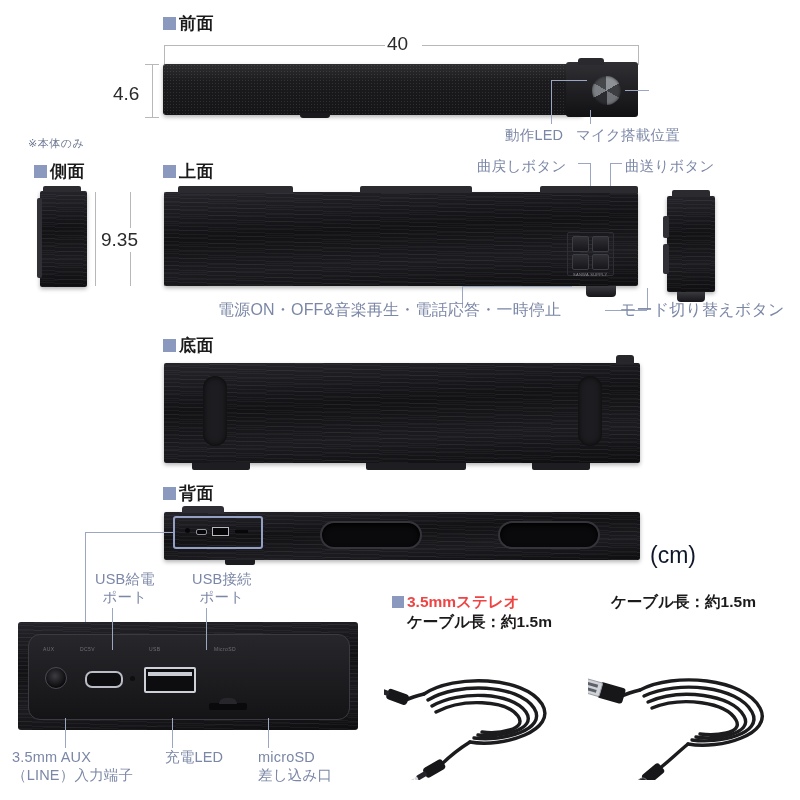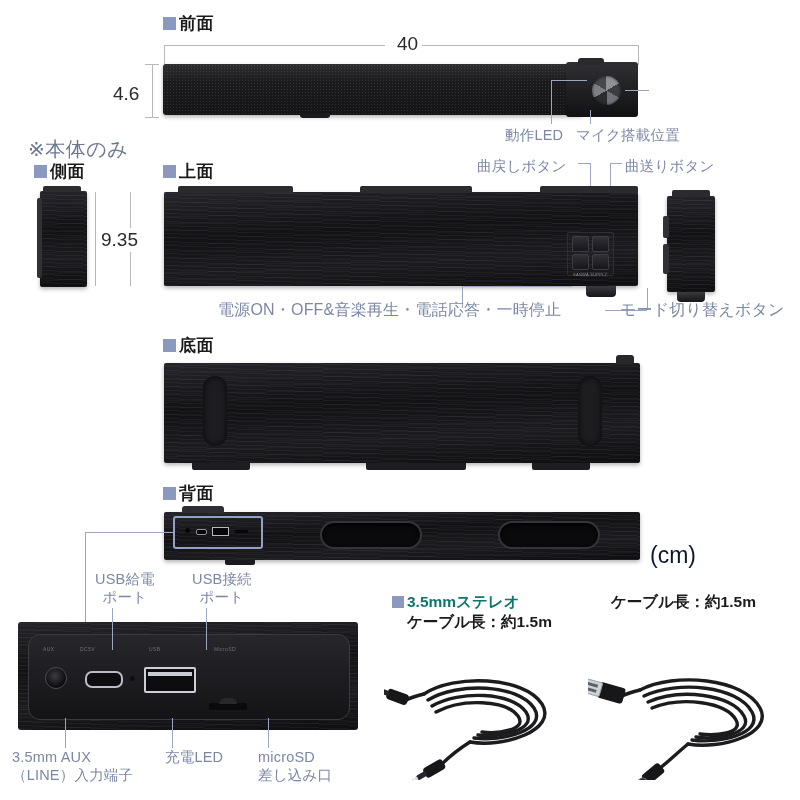--- a/index.html
+++ b/index.html
@@ -31,21 +31,21 @@
   .dimline.v{width:1px;}
 
   
   .badge{
     position:absolute;left:18px;top:12px;width:118px;height:118px;border-radius:50%;
     background:#e8ebf1;display:flex;flex-direction:column;align-items:center;justify-content:center;
   }
   .badge .l1{font-size:22px;color:#5d6988;letter-spacing:1px;line-height:1.1;}
   .badge .l2{font-size:22px;color:#3f4a66;letter-spacing:0px;line-height:1.15;margin-top:2px;}
   .badge .l2 b{font-size:33px;font-weight:700;}
-  .badge-note{position:absolute;left:28px;top:136px;font-size:20px;color:#6c7791;letter-spacing:.5px;}
+  .badge-note{position:absolute;left:28px;top:136px;font-size:11px;color:#6c7791;letter-spacing:.5px;}
 
   
   .wood{
     background:
       repeating-linear-gradient(2deg, rgba(255,255,255,.045) 0px, rgba(255,255,255,.045) 1px, rgba(0,0,0,0) 1px, rgba(0,0,0,0) 4px),
       repeating-linear-gradient(-1deg, rgba(255,255,255,.03) 0px, rgba(255,255,255,.03) 1px, rgba(0,0,0,0) 1px, rgba(0,0,0,0) 7px),
       linear-gradient(177deg,#24242a 0%,#121215 40%,#1c1c20 70%,#0e0e11 100%);
   }
   .mesh{
     background-image:
@@ -74,40 +74,40 @@
   .usbc{border-radius:7px;background:#0d0d10;border:2px solid #b9bcc4;}
   .usba{background:#0d0d10;border:2px solid #cdd0d6;border-radius:2px;position:relative;}
   .usba:after{content:"";position:absolute;left:2px;right:2px;top:3px;height:4px;background:#c9ccd3;}
   .sdslot{background:#0a0a0c;border-radius:2px;position:relative;}
   .sdslot:before{content:"";position:absolute;left:26%;right:26%;top:-5px;height:6px;background:#26262b;border-radius:6px 6px 0 0;}
   .tinyled{background:#0e0e11;border-radius:50%;}
   .portlabel{font-size:5px;color:#6e6e75;letter-spacing:.4px;}
 
   
   .cablebox{position:absolute;}
-  .cap-head{font-size:15.5px;color:#0f766e;font-weight:700;line-height:1.32;white-space:nowrap;}
+  .cap-head{font-size:15.5px;color:#ef4444;font-weight:700;line-height:1.32;white-space:nowrap;}
   .cap-head .sq{display:inline-block;width:12px;height:12px;background:#8a99bd;margin-right:3px;vertical-align:-1px;}
   .cap-sub{font-size:15.5px;color:#1b1b1b;font-weight:700;line-height:1.32;white-space:nowrap;}
 
   .cm{position:absolute;font-size:23px;color:#0f172a;}
 </style>
 </head>
 <body>
 
 <div class="stage">
 
   <div class="badge-note">※本体のみ</div>
 
   <div class="sec-head abs" style="left:163px;top:12px;">
     <span class="sq"></span>
     <span>前面</span>
   </div>
 
   <div class="dimline h abs" style="left:164px;top:45px;width:221px;"></div>
-  <div class="dim abs" style="left:397px;top:33px;">40</div>
+  <div class="dim abs" style="left:387px;top:33px;">40</div>
   <div class="dimline h abs" style="left:422px;top:45px;width:216px;"></div>
   <div class="dimline v abs" style="left:164px;top:45px;height:20px;"></div>
   <div class="dimline v abs" style="left:638px;top:45px;height:20px;"></div>
 
   <div class="dim abs" style="left:113px;top:83px;">4.6</div>
   <div class="dimline v abs" style="left:152px;top:64px;height:53px;"></div>
   <div class="dimline h abs" style="left:145px;top:64px;width:14px;"></div>
   <div class="dimline h abs" style="left:145px;top:117px;width:14px;"></div>
 
   <div class="abs mesh shadowbar" style="left:163px;top:64px;width:420px;height:51px;border-radius:3px;"></div>

